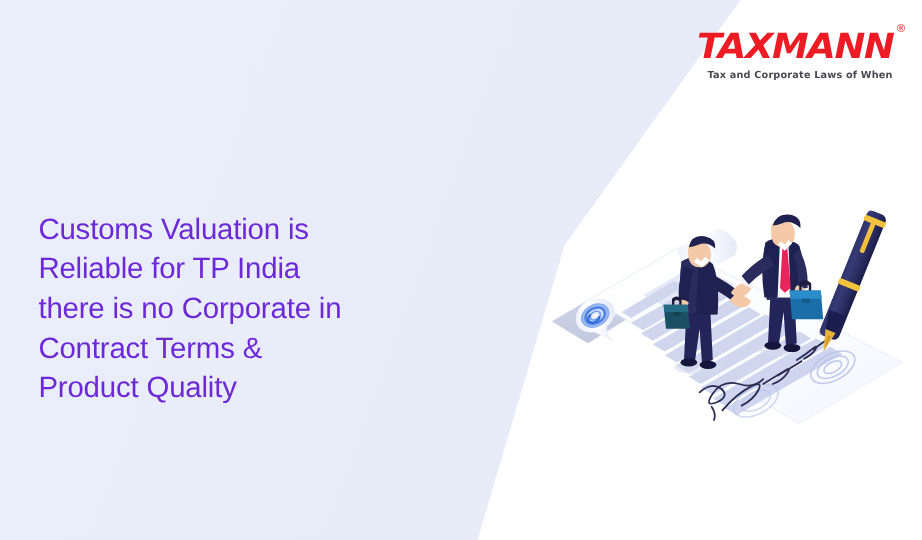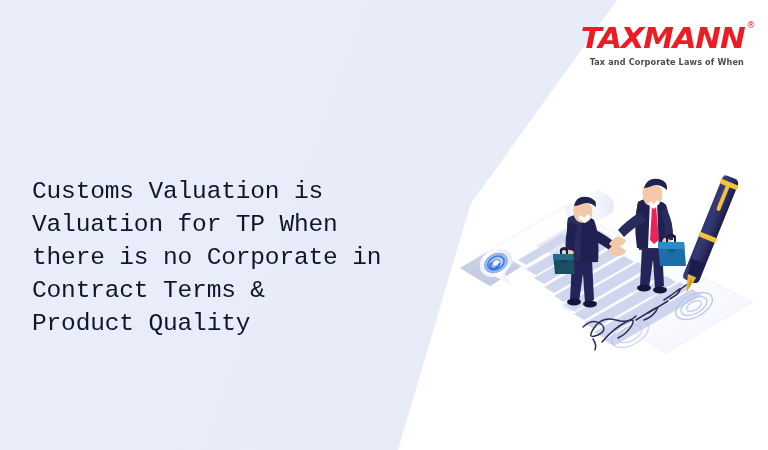--- a/index.html
+++ b/index.html
@@ -36,21 +36,21 @@
     opacity: .55;
     clip-path: polygon(0 0, 600px 0, 455px 200px, 384px 450px, 0 450px);
     filter: blur(.4px);
   }
 
   
   .logo {
     position: absolute;
     right: 24px;
     top: 24px;
-    text-align: right;
+    text-align: left;
     line-height: 1;
   }
   .logo-word {
     position: relative;
     display: inline-block;
     font-family: "DejaVu Sans", sans-serif;
     font-weight: 700;
     font-style: italic;
     font-size: 29px;
     letter-spacing: -1.1px;
@@ -78,25 +78,25 @@
     color: #4a4a52;
     white-space: nowrap;
   }
 
   
   .headline {
     position: absolute;
     left: 32px;
     top: 175px;
     width: 360px;
-    font-family: Liberation Mono, monospace;
+    font-family: Liberation Sans, sans-serif;
     font-weight: 400;
     font-size: 24.5px;
     line-height: 33px;
-    color: #0f172a;
+    color: #6d28d9;
     letter-spacing: -.15px;
   }
 
   
   .illustration {
     position: absolute;
     left: 452px;
     top: 150px;
     width: 310px;
     height: 215px;
@@ -115,21 +115,21 @@
   <div class="logo">
     <div class="logo-word">
       <span>TAXMANN</span>
       <span class="logo-reg">®</span>
     </div>
     <div class="logo-tagline">Tax and Corporate Laws of When</div>
   </div>
 
   <div class="headline">
     <span>Customs Valuation is</span><br>
-    <span>Valuation for TP When</span><br>
+    <span>Reliable for TP India</span><br>
     <span>there is no Corporate in</span><br>
     <span>Contract Terms &amp;</span><br>
     <span>Product Quality</span>
   </div>
 
   <div class="illustration">
     <svg viewBox="0 0 310 215" width="310" height="215" xmlns="http://www.w3.org/2000/svg">
       <defs>
         <linearGradient id="paperG" x1="0" y1="0" x2="1" y2="1">
           <stop offset="0%" stop-color="#ffffff"></stop>

